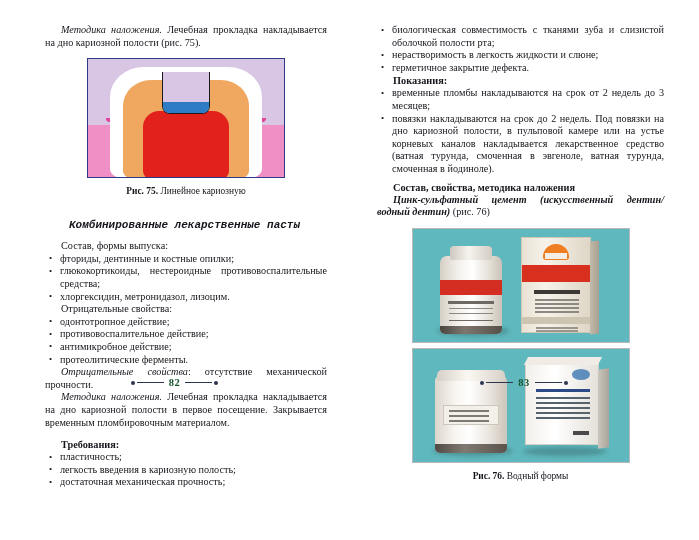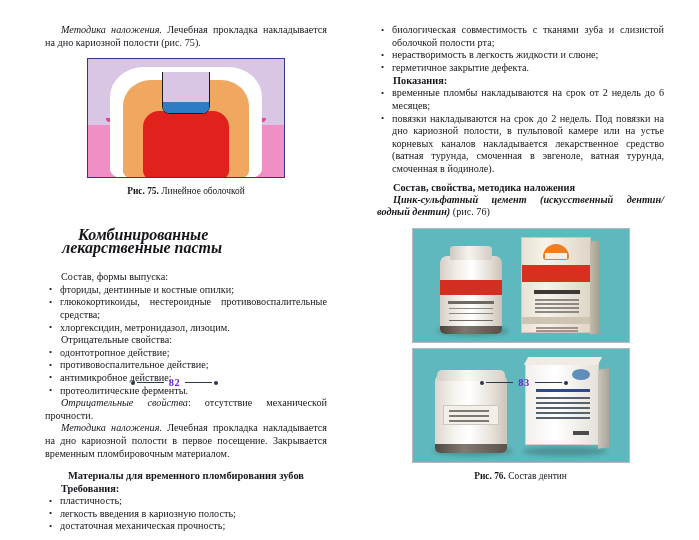--- a/index.html
+++ b/index.html
@@ -50,26 +50,27 @@
   }
   .subhead-bold {
     font-size: 10.3px;
     line-height: 13px;
     font-weight: bold;
     margin: 0;
     text-indent: 16px;
     text-align: left;
   }
   .subhead-bold-italic {
-    font-size: 16px;
+    font-size: 11px;
     line-height: 13px;
     font-weight: bold;
     font-style: italic;
-    margin: 17px;
+    margin: 8px;
     text-indent: 16px;
+    font-family: Liberation Mono, monospace;
   }
   .lead-italic {
     font-size: 10.2px;
     line-height: 12.6px;
     margin: 0;
     text-indent: 16px;
   }
 
   ul.bullets {
     list-style: none;
@@ -450,21 +451,21 @@
   
   .folio {
     position: absolute;
     bottom: 28px;
     left: 0;
     right: 0;
     display: flex;
     align-items: center;
     justify-content: center;
     gap: 5px;
-    color: #6d28d9;
+    color: #14532d;
   }
   .folio-rule {
     display: inline-block;
     width: 27px;
     height: 1px;
     background: #2d3550;
     position: relative;
   }
   .folio-rule::before {
     content: "";
@@ -500,21 +501,21 @@
         <div class="gum-right"></div>
         <div class="enamel">
           <div class="dentin" style="left:13px;top:13px;">
             <div class="pulp" style="left:20px;top:31px;"></div>
           </div>
           <div class="cavity" style="left:52px;">
             <div class="lining"></div>
           </div>
         </div>
       </div>
-      <p class="fig-cap"><span>Рис. 75.</span><span class="cap-text"> Линейное оболочкой</span></p>
+      <p class="fig-cap"><span>Рис. 75.</span><span class="cap-text"> Линейное кариозную</span></p>
     </div>
 
     <div class="gap-l"></div>
 
     <p class="subhead-bold-italic">Комбинированные лекарственные пасты</p>
     <p class="lead-italic">Состав, формы выпуска:</p>
     <ul class="bullets">
       <li>фториды, дентинные и костные опилки;</li>
       <li>глюкокортикоиды, нестероидные противовоспалительные средства;</li>
       <li>хлоргексидин, метронидазол, лизоцим.</li>
@@ -527,21 +528,20 @@
       <li>антимикробное действие;</li>
       <li>протеолитические ферменты.</li>
     </ul>
 
     <p class="para indent"><span class="ital">Отрицательные свойства</span><span>: отсутствие механической прочности.</span></p>
 
     <p class="para indent"><span class="ital">Методика наложения.</span><span> Лечебная прокладка накладывается на дно кариозной полости в первое посещение. Закрывается временным пломбировочным материалом.</span></p>
 
     <div class="gap-m"></div>
 
-    <p class="head-bold">Материалы для временного пломбирования зубов</p>
     <p class="subhead-bold">Требования:</p>
     <ul class="bullets">
       <li>пластичность;</li>
       <li>легкость введения в кариозную полость;</li>
       <li>достаточная механическая прочность;</li>
     </ul>
 
     <div class="folio">
       <span class="folio-rule left"></span>
       <span class="folio-num">82</span>
@@ -552,21 +552,21 @@
   <div class="page page-right">
 
     <ul class="bullets">
       <li>биологическая совместимость с тканями зуба и слизистой оболочкой полости рта;</li>
       <li>нерастворимость в легкость жидкости и слюне;</li>
       <li>герметичное закрытие дефекта.</li>
     </ul>
 
     <p class="subhead-bold">Показания:</p>
     <ul class="bullets">
-      <li>временные пломбы накладываются на срок от 2 недель до 6 месяцев;</li>
+      <li>временные пломбы накладываются на срок от 2 недель до 3 месяцев;</li>
       <li>повязки накладываются на срок до 2 недель. Под повязки на дно кариозной полости, в пульповой камере или на устье корневых каналов накладывается лекарственное средство (ватная турунда, смоченная в эвгеноле, ватная турунда, смоченная в йодиноле).</li>
     </ul>
 
     <div class="gap-s"></div>
 
     <p class="subhead-bold">Состав, свойства, методика наложения</p>
     <p class="para indent"><span class="ital bold">Цинк-сульфатный цемент (искусственный дентин/водный дентин)</span><span> (рис. 76)</span></p>
 
     <div class="gap-m"></div>
 
@@ -603,21 +603,21 @@
         <div class="boxB">
           <div class="boxB-top"></div>
           <div class="boxB-side"></div>
           <div class="boxB-logo"></div>
           <div class="boxB-title"></div>
           <div class="boxB-lines"></div>
           <div class="boxB-weight"></div>
         </div>
       </div>
 
-      <p class="fig-cap"><span>Рис. 76.</span><span class="cap-text"> Состав дентин</span></p>
+      <p class="fig-cap"><span>Рис. 76.</span><span class="cap-text"> Водный формы</span></p>
     </div>
 
     <div class="folio">
       <span class="folio-rule left"></span>
       <span class="folio-num">83</span>
       <span class="folio-rule right"></span>
     </div>
   </div>
 
 </div>

